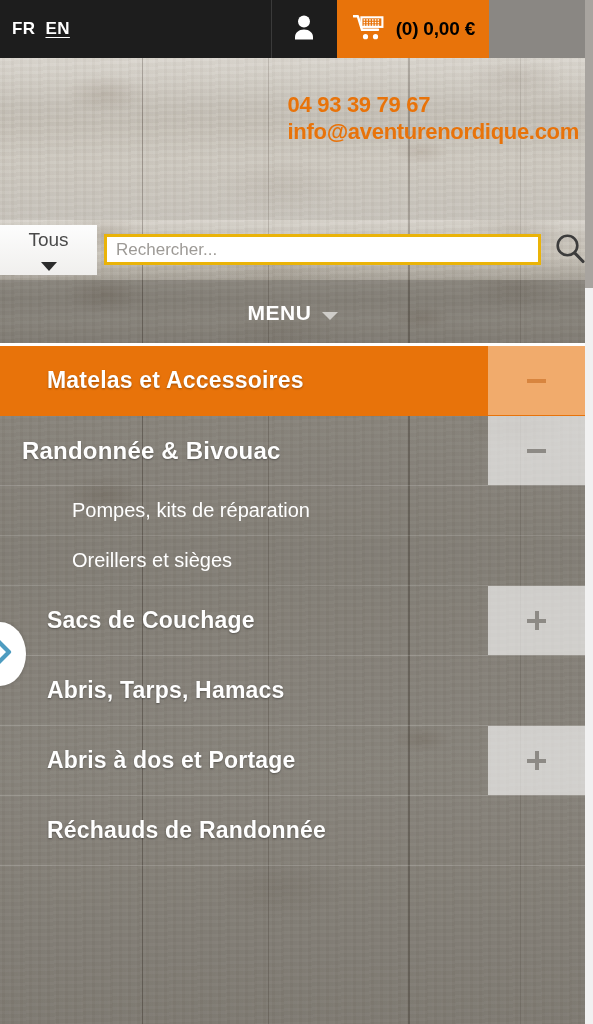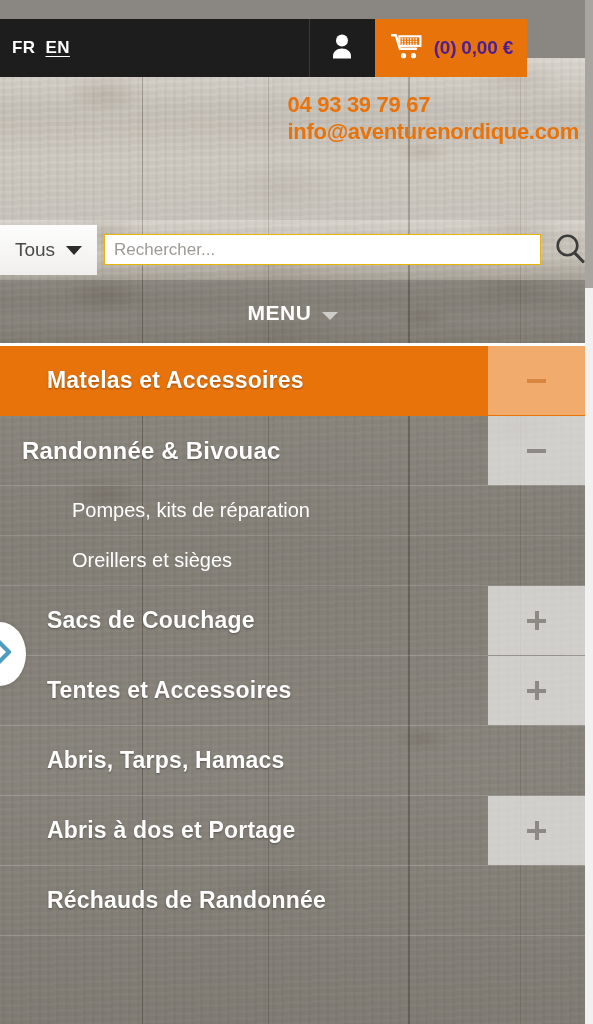--- a/index.html
+++ b/index.html
@@ -40,40 +40,40 @@
       0 0, 0 0,
       0 0, 0 0, 0 0, 0 0, 0 0;
     background-repeat:
       repeat-y, repeat-y, repeat-y, repeat-y,
       repeat, repeat,
       no-repeat,no-repeat,no-repeat,no-repeat, repeat;
   }
 
   
   #topbar{
-    position:absolute; top:0; left:0; width:527px; height:58px;
-    background:#1d1d1d; display:flex; align-items:center; z-index:6;margin-top:19px;
+    position:absolute; top:0; left:0; width:489px; height:58px;
+    background:#1d1d1d; display:flex; align-items:center; z-index:6;
   }
   .lang{
     color:#fff; font-size:17px; font-weight:bold; letter-spacing:.4px;
     padding:0 0 0 10px; cursor:pointer;
   }
   .lang.first{ padding-left:12px; }
   .lang.active{ text-decoration:underline; text-underline-offset:3px; }
   #topspacer{ flex:1; }
   #account{
     width:66px; height:58px; display:flex; align-items:center; justify-content:center;
     border-left:1px solid #3a3a3a; cursor:pointer;
   }
   #cart{
     height:58px; background:#e8730a; display:flex; align-items:center;
     padding:0 14px 0 16px; gap:11px; cursor:pointer; min-width:145px;
   }
   #cart-total{
-    color:#4c1d95; font-size:19px; font-weight:bold; letter-spacing:-.2px;
+    color:#000000; font-size:19px; font-weight:bold; letter-spacing:-.2px;
     font-stretch:condensed; white-space:nowrap;
   }
 
   
   #headerband{
     position:absolute; top:58px; left:0; width:585px; height:162px;
     overflow:hidden; z-index:2;
   }
   #headerband .sheen{
     position:absolute; inset:0;
@@ -112,30 +112,30 @@
   }
   #searchband .sheen{
     position:absolute; inset:0;
     background:linear-gradient(180deg, rgba(255,255,255,.28), rgba(255,255,255,.10) 55%, rgba(120,118,112,.22));
     pointer-events:none;
   }
   #cat-select{
     position:absolute; left:0; top:5px; width:97px; height:50px;
     background:linear-gradient(180deg,#fdfdfd,#f0efed);
     display:flex; align-items:center; justify-content:center; gap:11px;
-    cursor:pointer; z-index:2;
+    cursor:pointer; z-index:2;flex-direction:column;
   }
   #cat-label{ font-size:19px; color:#4a4a4a; }
   .caret-dn{
     width:0;height:0;border-left:8px solid transparent;border-right:8px solid transparent;
     border-top:9px solid #2b2b2b;
   }
   #search-input{
     position:absolute; left:104px; top:234px; width:437px; height:31px;
-    border:1px solid #eab308; background:#fff; z-index:5;
+    border:3px solid #eab308; background:#fff; z-index:5;
     font-size:17px; color:#444; padding:0 9px;
     font-family:"Liberation Sans", sans-serif;
   }
   #search-input::placeholder{ color:#9d9a96; }
   #search-btn{
     position:absolute; left:548px; top:228px; width:44px; height:44px;
     display:flex; align-items:center; justify-content:center;
     cursor:pointer; z-index:5; background:transparent; border:none;
   }
 
@@ -337,26 +337,20 @@
         <div class="nav-row sub">
           <span class="lbl">Oreillers et sièges</span>
         </div>
         <div class="nav-row lvl2">
           <span class="lbl">Sacs de Couchage</span>
           <div class="toggle">
             <span class="sign plus"></span>
           </div>
         </div>
         <div class="nav-row lvl2">
-          <span class="lbl">Tentes et Accessoires</span>
-          <div class="toggle">
-            <span class="sign plus"></span>
-          </div>
-        </div>
-        <div class="nav-row lvl2">
           <span class="lbl">Abris, Tarps, Hamacs</span>
         </div>
         <div class="nav-row lvl2">
           <span class="lbl">Abris à dos et Portage</span>
           <div class="toggle">
             <span class="sign plus"></span>
           </div>
         </div>
         <div class="nav-row lvl2">
           <span class="lbl">Réchauds de Randonnée</span>

